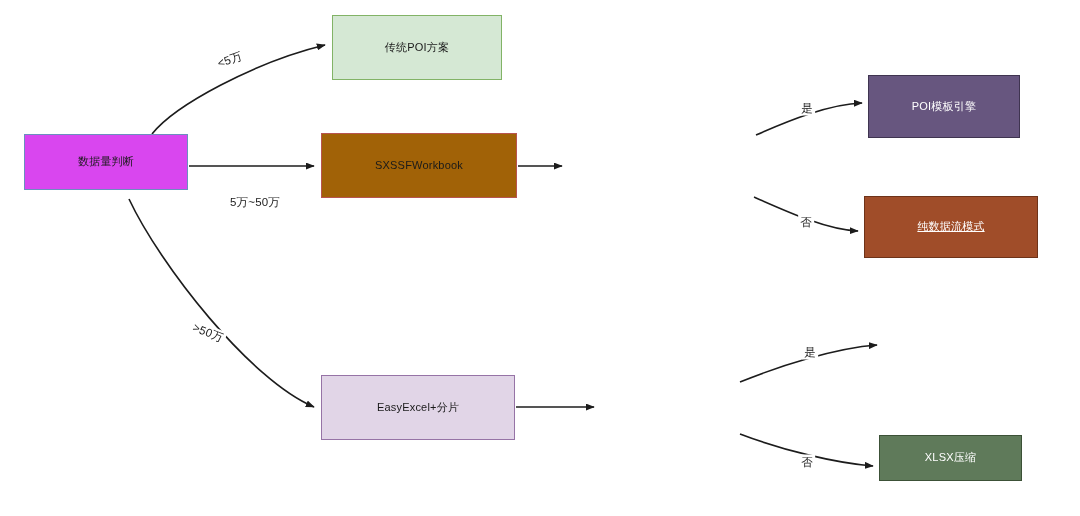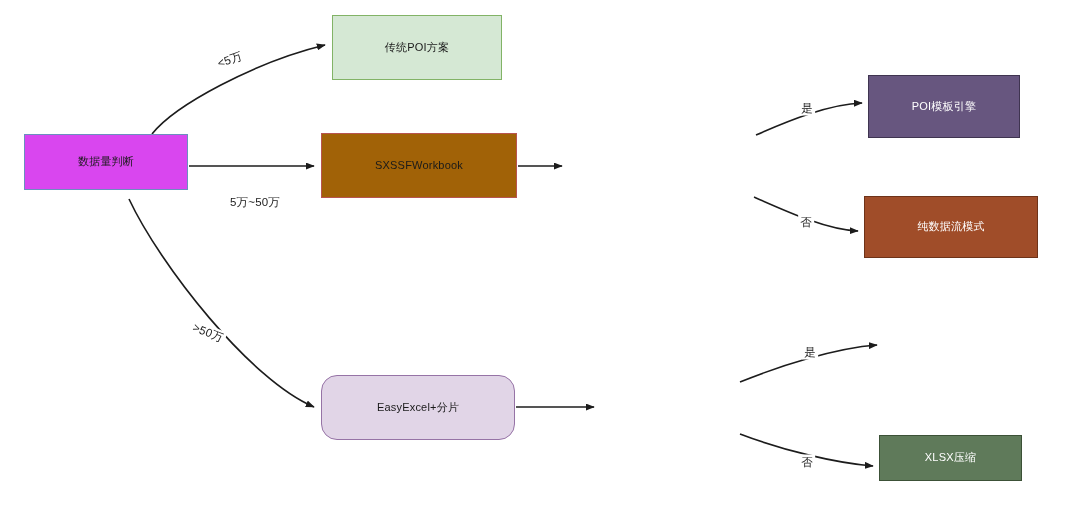--- a/index.html
+++ b/index.html
@@ -113,31 +113,31 @@
   </div>
 
   <div class="node" style="left:332px; top:15px; width:170px; height:65px; background:#d5e8d4; border-color:#82b366; color:#1a1a1a;">
     <span class="node-label">传统POI方案</span>
   </div>
 
   <div class="node" style="left:321px; top:133px; width:196px; height:65px; background:#a16207; border-color:#b85450; color:#1a1a1a;">
     <span class="node-label">SXSSFWorkbook</span>
   </div>
 
-  <div class="node" style="left:321px; top:375px; width:194px; height:65px; background:#e1d5e7; border-color:#9673a6; color:#1a1a1a;border-radius:16px;">
+  <div class="node" style="left:321px; top:375px; width:194px; height:65px; background:#e1d5e7; border-color:#9673a6; color:#1a1a1a;">
     <span class="node-label">EasyExcel+分片</span>
   </div>
 
 
 
   <div class="node" style="left:868px; top:75px; width:152px; height:63px; background:#67567f; border-color:#3f3450; color:#ffffff;">
     <span class="node-label">POI模板引擎</span>
   </div>
 
-  <div class="node" style="left:864px; top:196px; width:174px; height:62px; background:#a04d29; border-color:#6e3319; color:#ffffff;">
+  <div class="node" style="left:864px; top:196px; width:174px; height:62px; background:#a04d29; border-color:#6e3319; color:#ffffff;text-decoration:underline;">
     <span class="node-label">纯数据流模式</span>
   </div>
 
 
   <div class="node" style="left:879px; top:435px; width:143px; height:46px; background:#5f7a5a; border-color:#3c5137; color:#ffffff;">
     <span class="node-label">XLSX压缩</span>
   </div>
 
   <div class="edge-label" style="left:230px; top:60px; transform:translate(-50%,-50%) rotate(-20deg);">&lt;5万</div>
 

